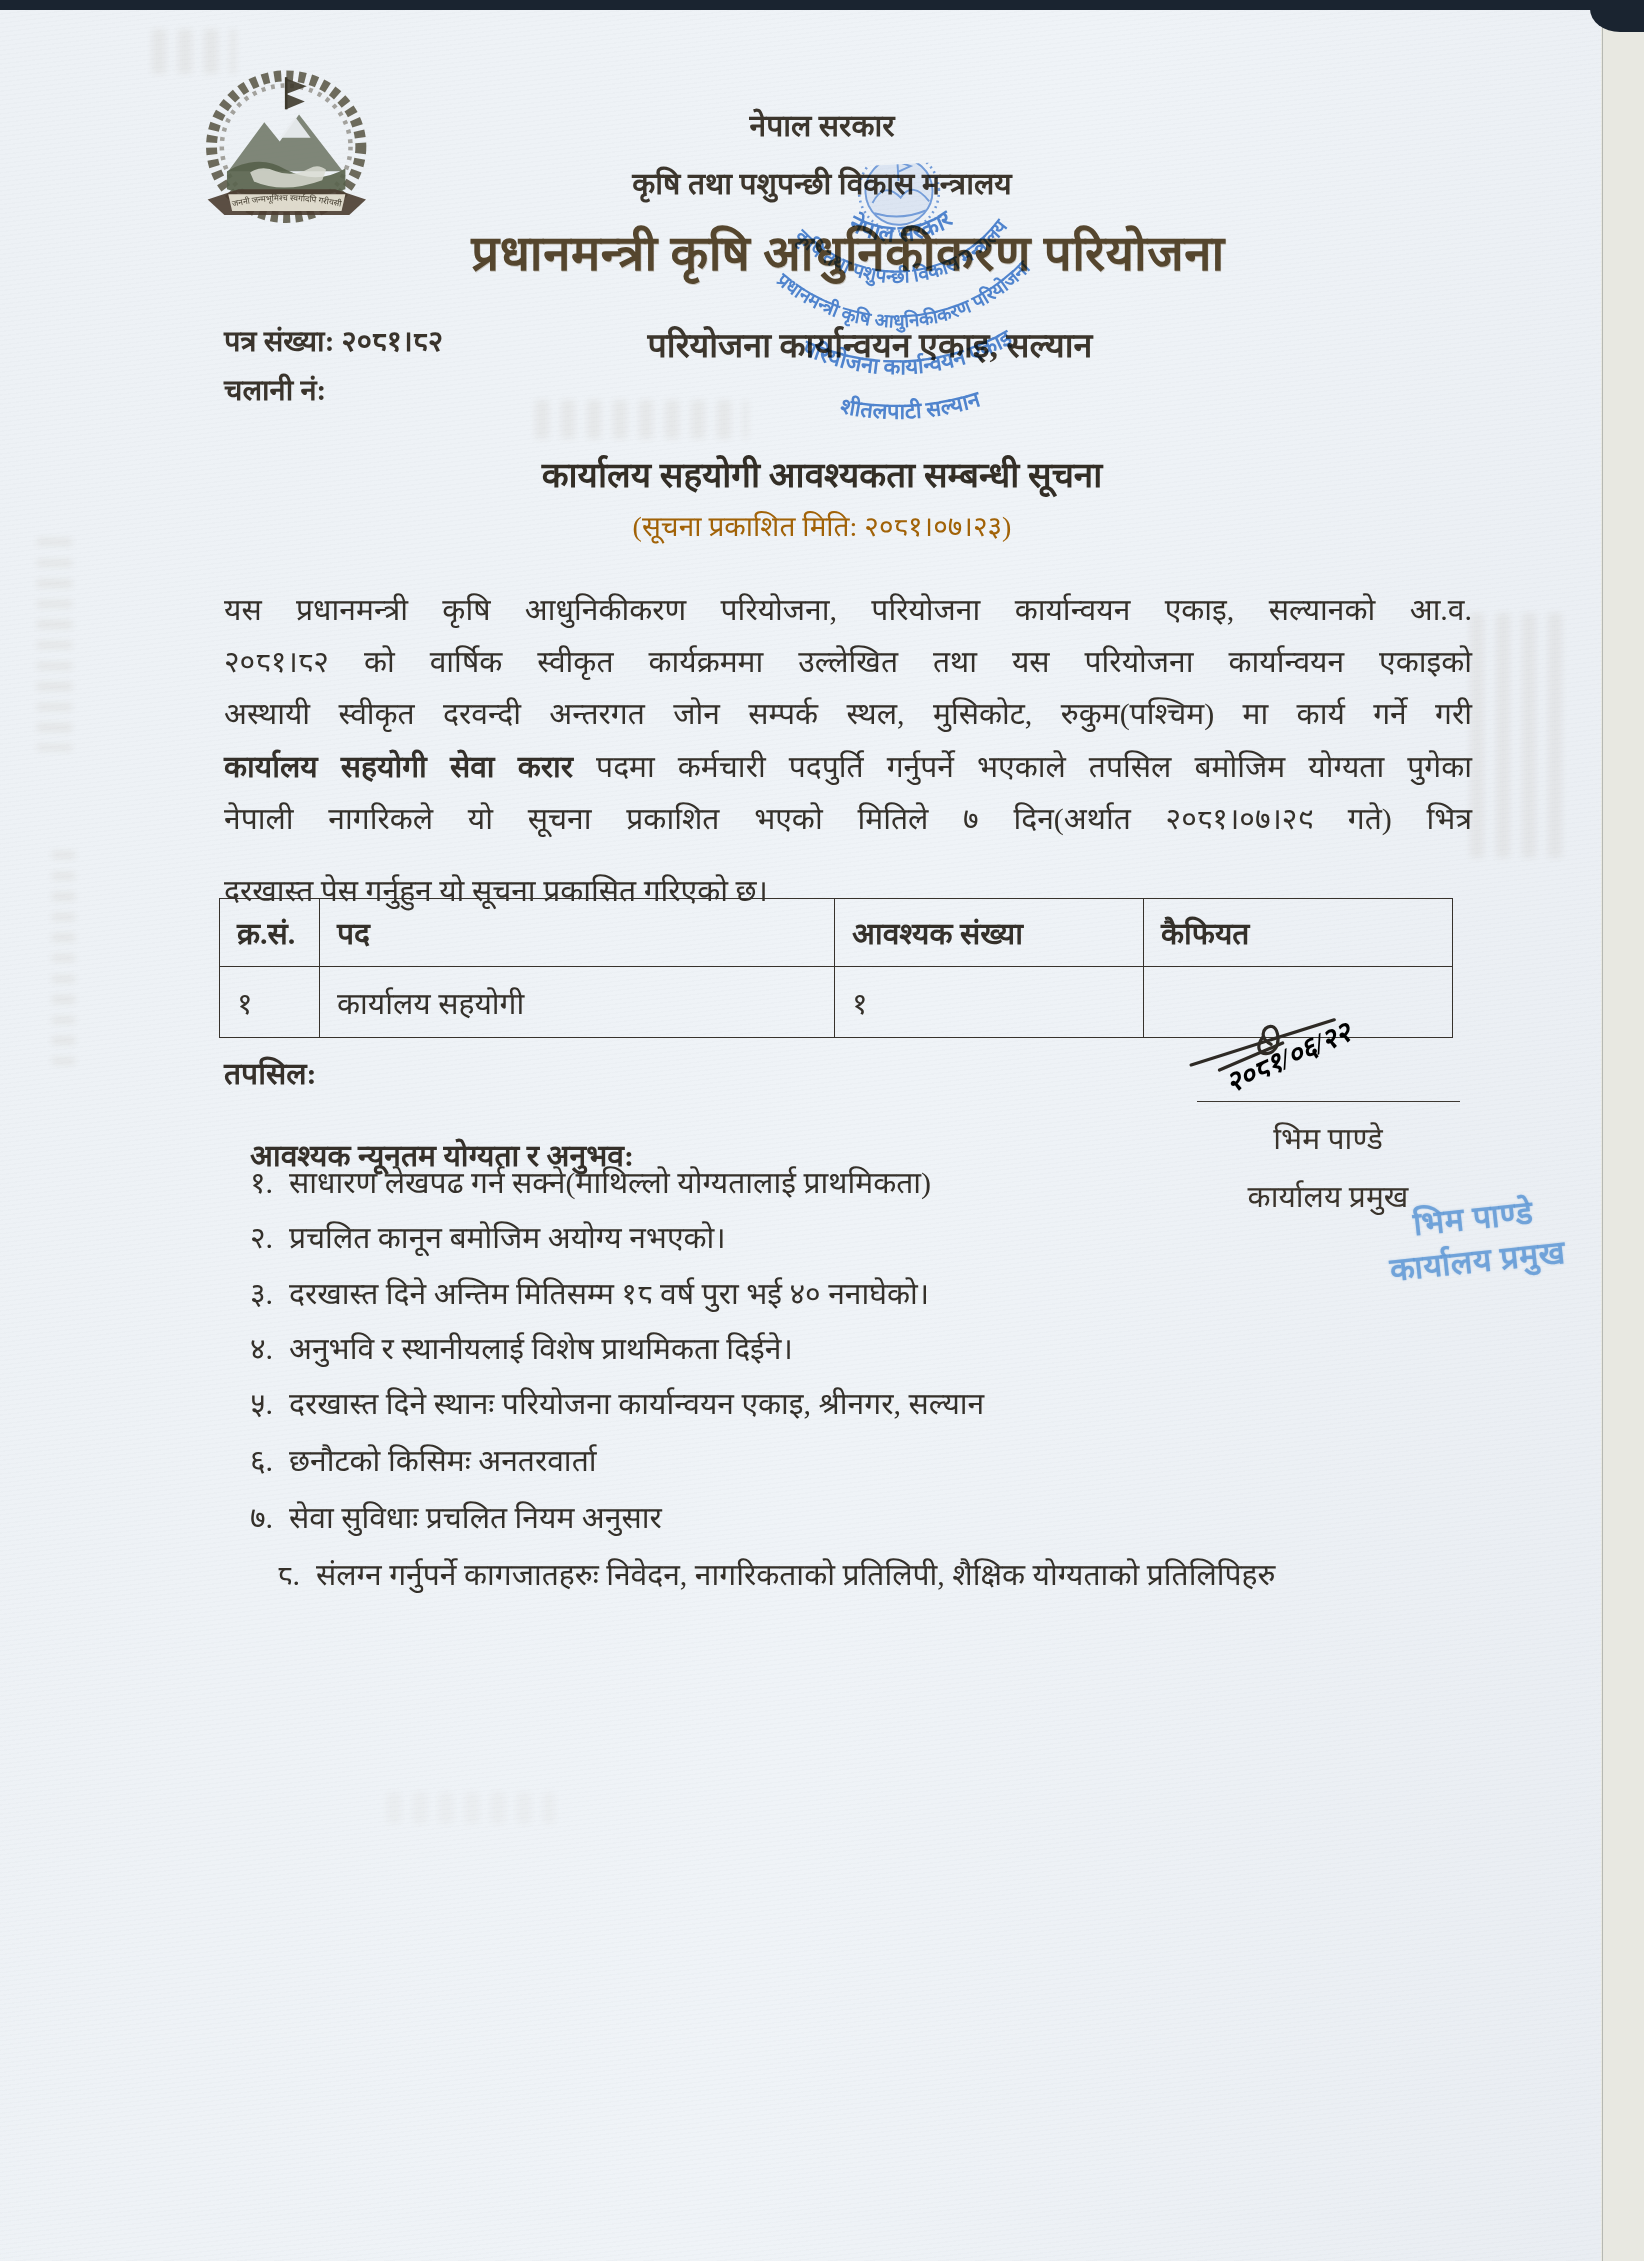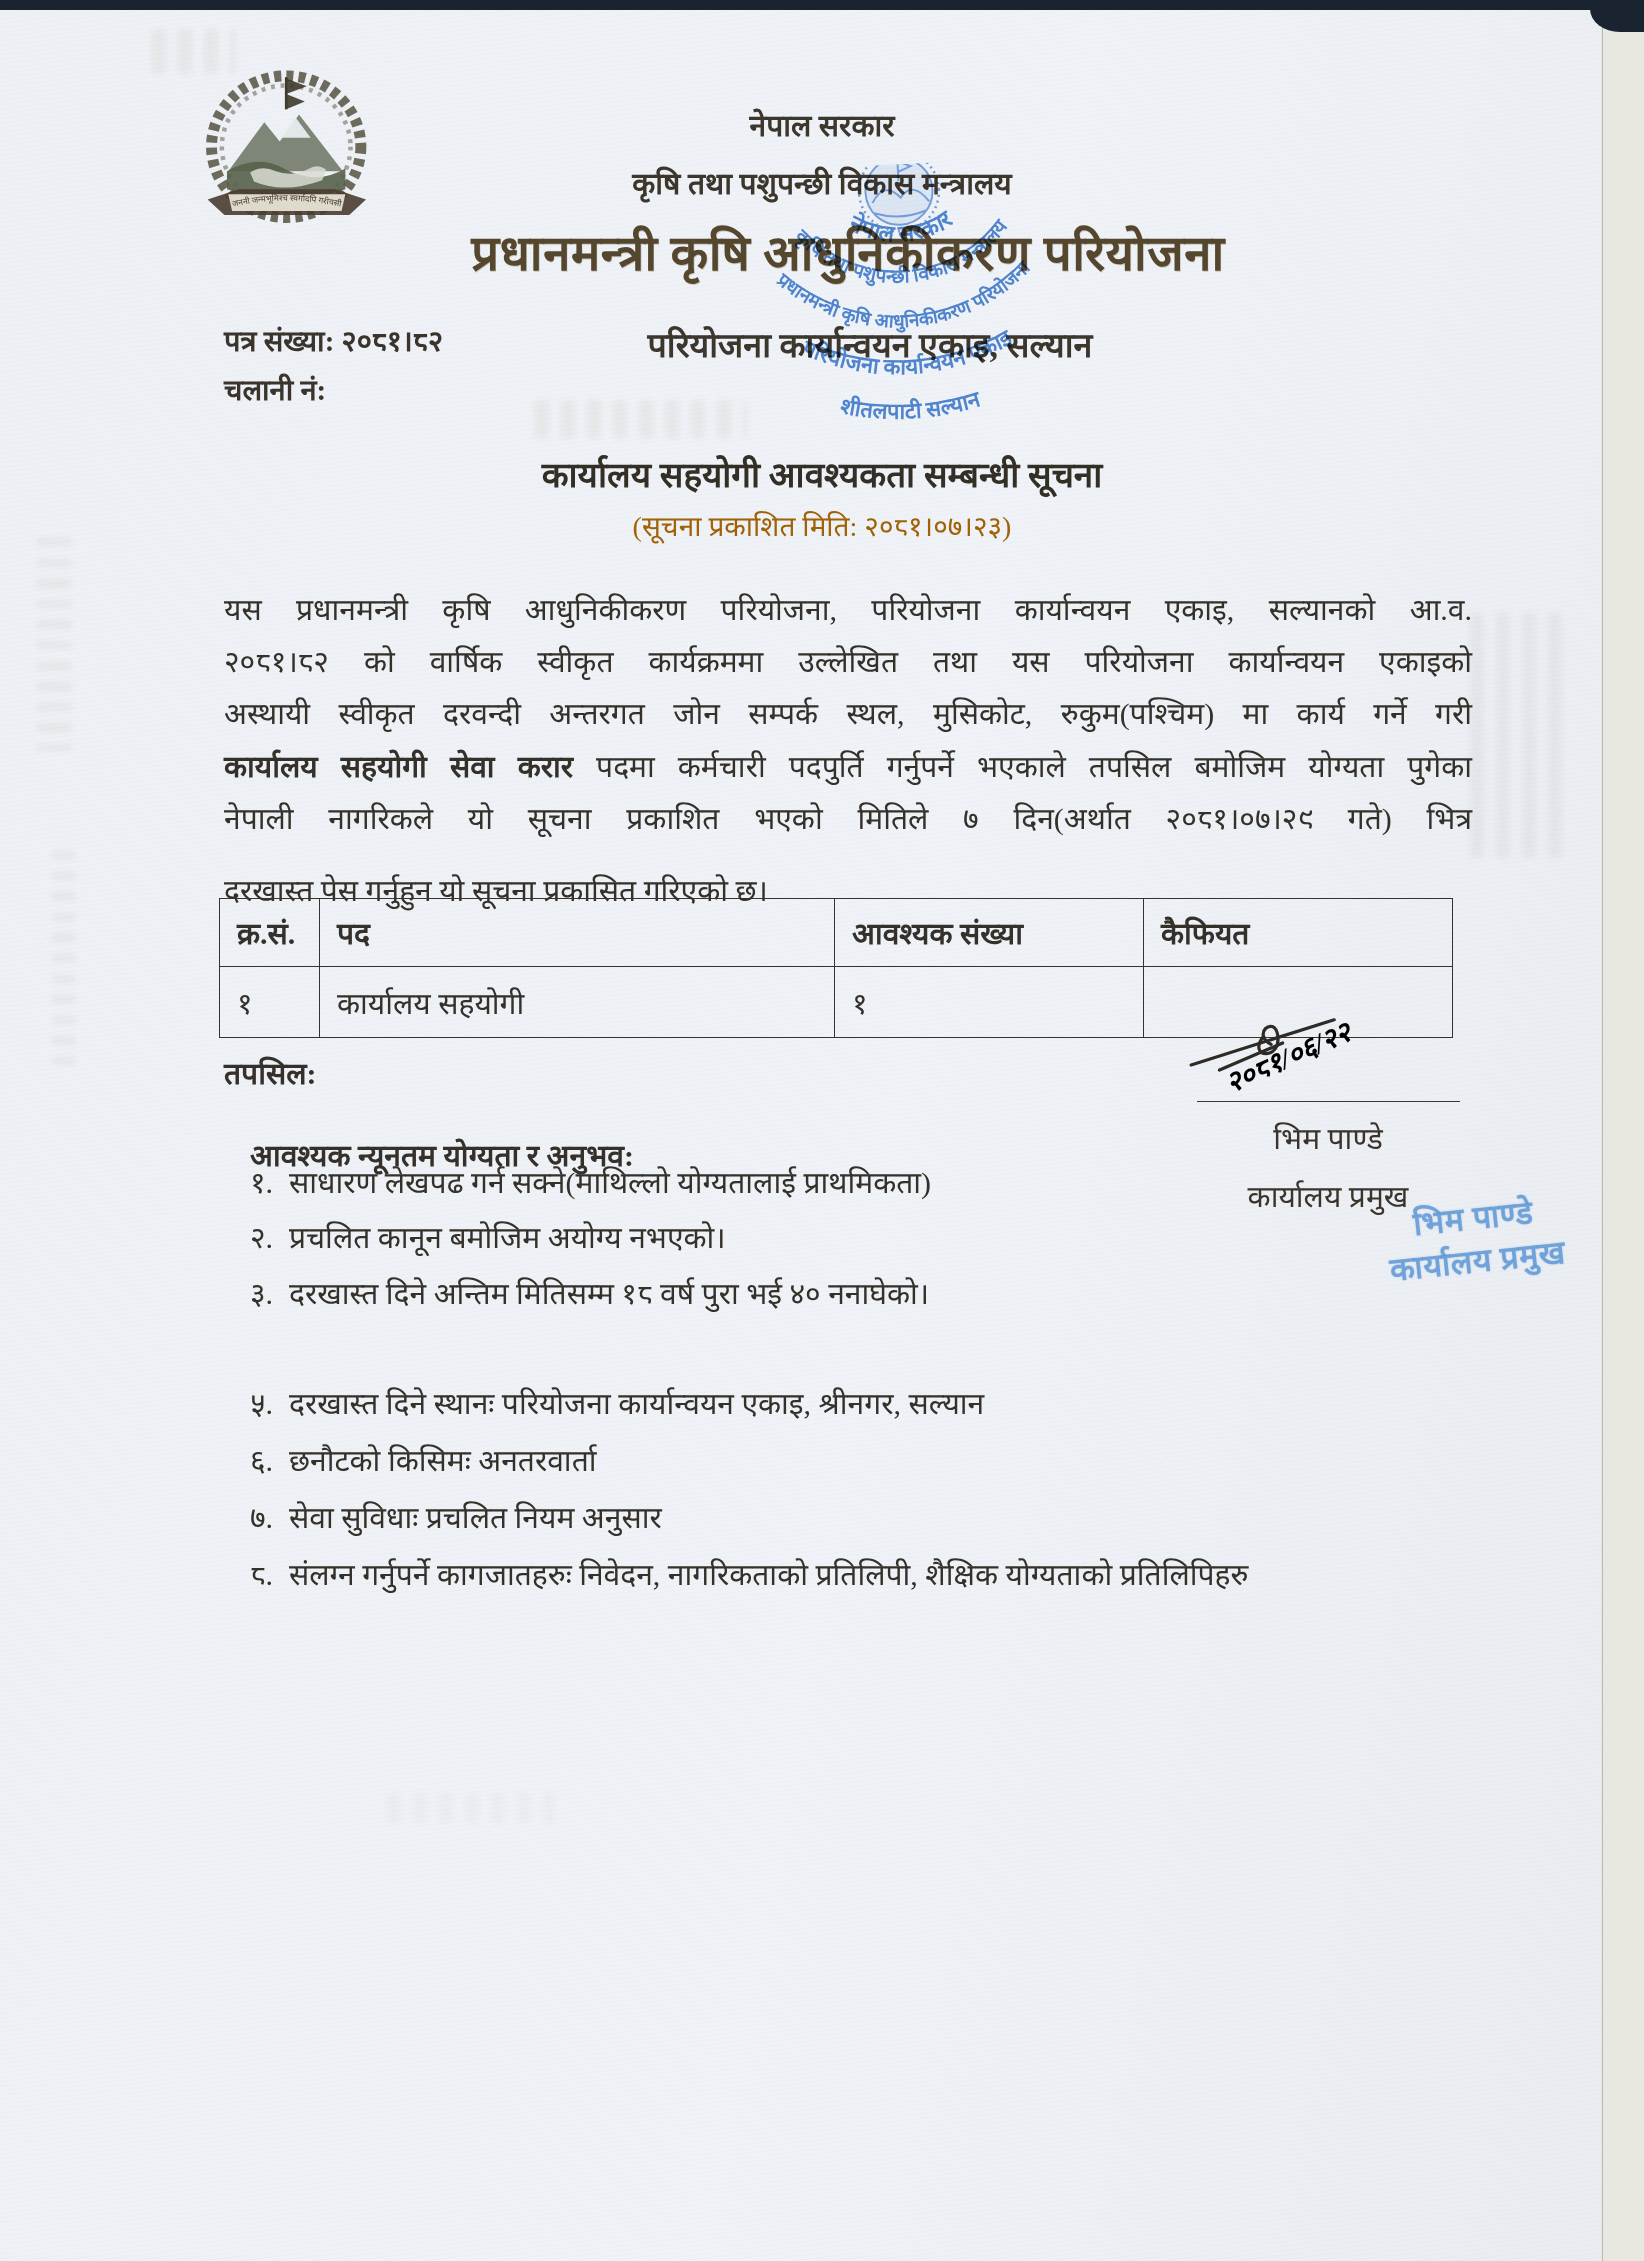--- a/index.html
+++ b/index.html
@@ -185,24 +185,25 @@
   </svg>
   <div class="abs sig-line" style="left:1197px;top:1101px;width:263px;height:0;"></div>
   <div class="abs sig-name" style="left:1186px;top:1117px;width:284px;">भिम पाण्डे</div>
   <div class="abs sig-name" style="left:1186px;top:1175px;width:284px;">कार्यालय प्रमुख</div>
 
   <div class="abs qual-head" style="left:250px;top:1134px;">आवश्यक न्यूनतम योग्यता र अनुभव:</div>
 
   <div class="item" style="top:1161px;"><span class="num">१.</span><span>साधारण लेखपढ गर्न सक्ने(माथिल्लो योग्यतालाई प्राथमिकता)</span></div>
   <div class="item" style="top:1216px;"><span class="num">२.</span><span>प्रचलित कानून बमोजिम अयोग्य नभएको।</span></div>
   <div class="item" style="top:1272px;"><span class="num">३.</span><span>दरखास्त दिने अन्तिम मितिसम्म १८ वर्ष पुरा भई ४० ननाघेको।</span></div>
+  <div class="item" style="top:1327px;"><span class="num">४.</span><span>अनुभवि र स्थानीयलाई विशेष प्राथमिकता दिईने।</span></div>
   <div class="item" style="top:1382px;"><span class="num">५.</span><span>दरखास्त दिने स्थानः परियोजना कार्यान्वयन एकाइ, श्रीनगर, सल्यान</span></div>
   <div class="item" style="top:1439px;"><span class="num">६.</span><span>छनौटको किसिमः अनतरवार्ता</span></div>
   <div class="item" style="top:1496px;"><span class="num">७.</span><span>सेवा सुविधाः प्रचलित नियम अनुसार</span></div>
-  <div class="item" style="top:1553px;"><span class="num">८.</span><span>संलग्न गर्नुपर्ने कागजातहरुः निवेदन, नागरिकताको प्रतिलिपी, शैक्षिक योग्यताको प्रतिलिपिहरु</span></div>
+  <div class="item" style="top:1553px;margin-left:27px;"><span class="num">८.</span><span>संलग्न गर्नुपर्ने कागजातहरुः निवेदन, नागरिकताको प्रतिलिपी, शैक्षिक योग्यताको प्रतिलिपिहरु</span></div>
 
   <div class="abs name-stamp">
     <div>भिम पाण्डे</div>
     <div>कार्यालय प्रमुख</div>
   </div>
 
 </div>
 
 
 </body></html>

